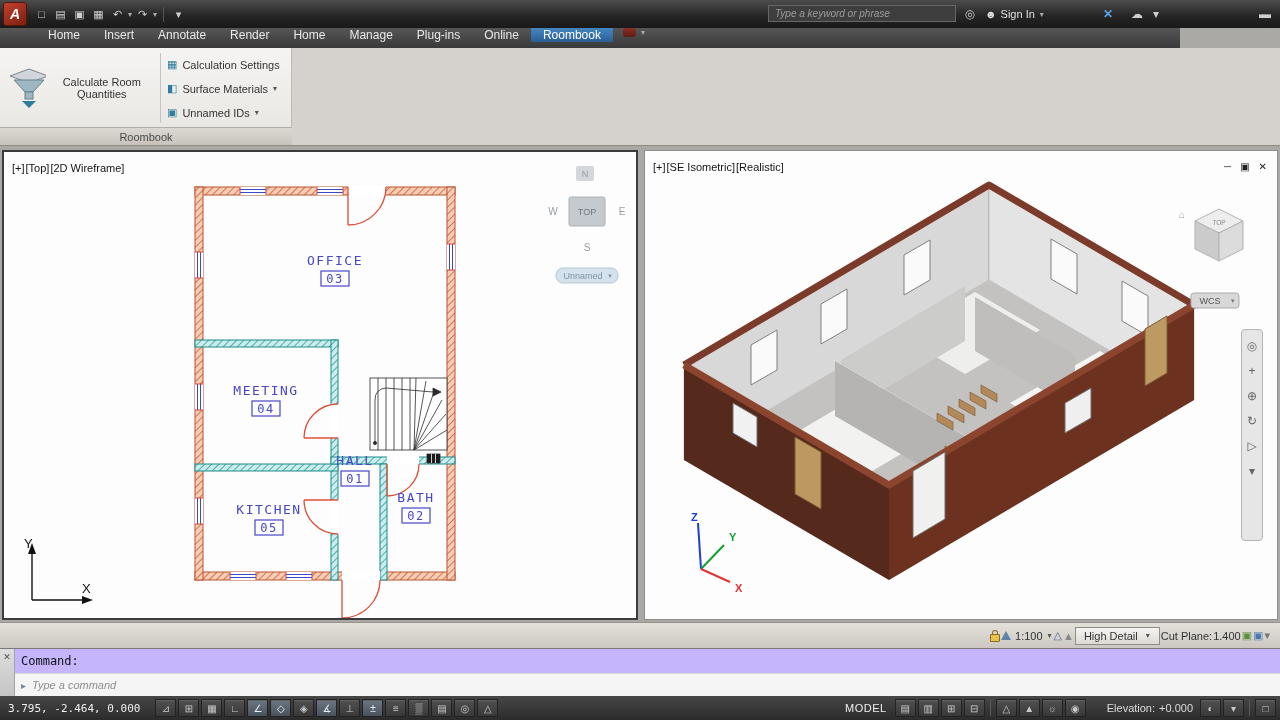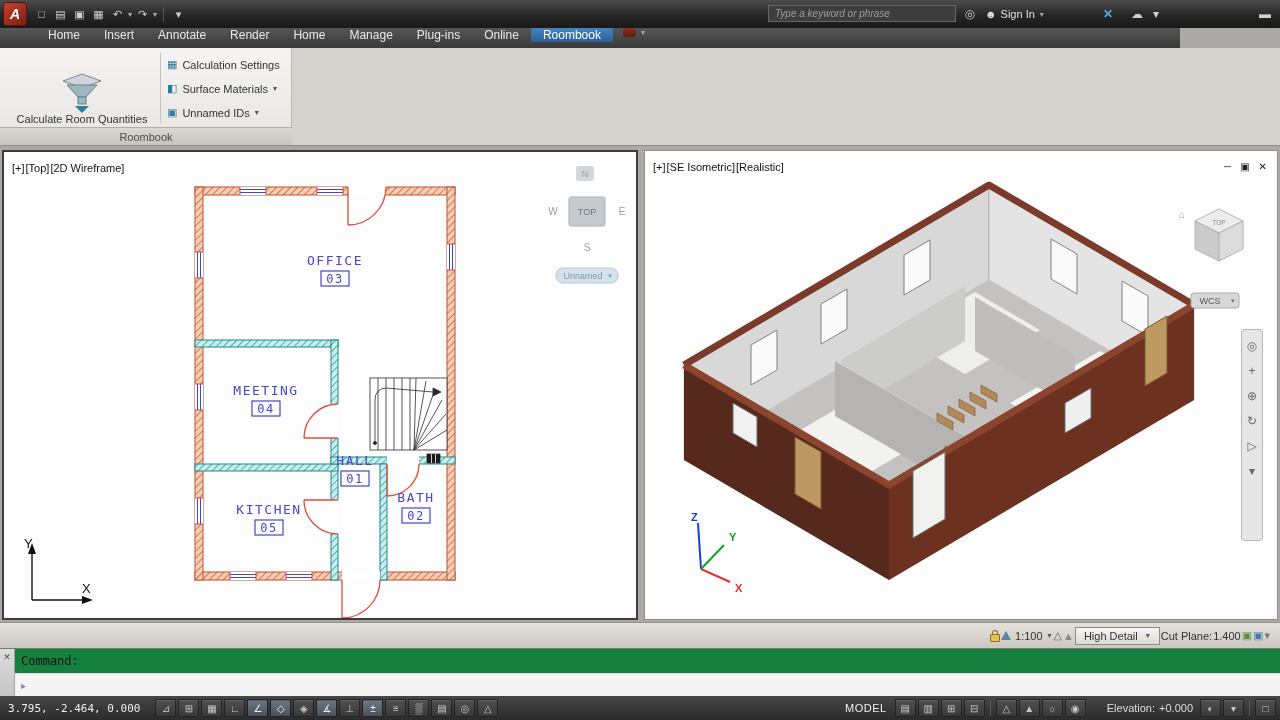--- a/index.html
+++ b/index.html
@@ -22,21 +22,21 @@
   
   .tabbar{left:0;top:28px;width:1180px;height:20px;background:linear-gradient(#565656,#393939);display:flex;align-items:flex-start;padding-left:36px}
   .tab{padding:0 12px;display:flex;align-items:center;font-size:12px;color:#e9e9e9;white-space:nowrap}
   .tab.active{background:linear-gradient(#4486c2,#2b5e94);color:#fff}
   .tabx{padding:0 10px;display:flex;align-items:center;gap:4px}
   .reddot{width:13px;height:9px;background:linear-gradient(#8c2f24,#5d1c14);border-radius:3px;display:inline-block}
 
   
   .ribbon{left:0;top:48px;width:1280px;height:98px;background:#d5d2cd;border-bottom:1px solid #8f8c87}
   .panel{position:absolute;left:0;top:0;width:292px;height:97px;background:linear-gradient(#f5f4f2,#e7e5e1);border-right:1px solid #bdbab4}
-  .bigbtn{position:absolute;left:6px;top:3px;width:152px;height:74px;display:flex;flex-direction:column;align-items:center;justify-content:flex-end;font-size:11px;color:#333;text-align:center}
+  .bigbtn{position:absolute;left:6px;top:3px;width:152px;height:74px;display:flex;flex-direction:row;align-items:center;justify-content:flex-end;font-size:11px;color:#333;text-align:center}
   .pdiv{position:absolute;left:160px;top:5px;width:1px;height:70px;background:#c6c3bd}
   .pit{position:absolute;left:167px;height:17px;display:flex;align-items:center;gap:5px;font-size:11px;color:#333;white-space:nowrap}
   .piticon{font-size:11px;color:#2e7d9e}
   .pcaret{font-size:8px;color:#555}
   .panel-footer{position:absolute;left:0;top:79px;width:292px;height:18px;background:linear-gradient(#dbd8d2,#c8c4bd);border-top:1px solid #b2afa9;font-size:11px;color:#4a4a4a;display:flex;align-items:center;justify-content:center}
 
   
   .vpL{left:2px;top:150px;width:636px;height:470px;background:#fdfdfd;border:2px solid #3c3c3c}
   .vpR{left:644px;top:150px;width:634px;height:470px;background:#fdfdfd;border:1px solid #8e8e8e}
   .vplabel{position:absolute;left:8px;top:10px;font-size:11px;color:#141414;display:flex;gap:1px;z-index:5}
@@ -49,21 +49,21 @@
   .lock{width:10px;height:8px;background:#e6c14b;border:1px solid #8a6d1f;border-radius:1px;position:relative;margin-top:4px}
   .lock span{position:absolute;left:1px;top:-5px;width:6px;height:5px;border:1px solid #8a6d1f;border-bottom:none;border-radius:3px 3px 0 0;display:block}
   .tri{width:0;height:0;border-left:5px solid transparent;border-right:5px solid transparent;border-bottom:9px solid #5f83a8;display:inline-block}
   .hdbtn{border:1px solid #8f8c86;background:linear-gradient(#f5f4f2,#dddad4);padding:2px 8px;display:flex;gap:7px;align-items:center}
   .dsicon{font-size:11px}
 
   
   .cmdwrap{left:0;top:648px;width:1280px;height:48px;background:#efefef;border-top:1px solid #7a7a7a;display:flex}
   .cmdside{width:15px;background:linear-gradient(#dddddd,#c5c5c5);border-right:1px solid #a5a5a5;display:flex;flex-direction:column;align-items:center;padding-top:3px;font-size:9px;color:#555}
   .cmdmain{flex:1;display:flex;flex-direction:column}
-  .cmdline1{height:25px;background:#15803d;border-bottom:1px solid #d8d8d8;font-family:"DejaVu Sans Mono",monospace;font-size:12px;color:#111;display:flex;align-items:center;padding-left:6px}
+  .cmdline1{height:25px;background:#c4b5fd;border-bottom:1px solid #d8d8d8;font-family:"DejaVu Sans Mono",monospace;font-size:12px;color:#111;display:flex;align-items:center;padding-left:6px}
   .cmdline2{flex:1;display:flex;align-items:center;gap:6px;padding-left:6px;background:#f5f5f5}
   .cmdpicon{font-size:10px;color:#7a8aa0}
   .cmdin{flex:1;border:none;background:transparent;font-size:11px;font-family:"Liberation Sans",sans-serif;outline:none}
   .cmdin::placeholder{color:#8e8e8e;font-style:italic}
 
   
   .sbar{left:0;top:696px;width:1280px;height:24px;background:linear-gradient(#474747,#2b2b2b);display:flex;align-items:center;color:#ddd;font-size:11px}
   .coords{font-family:"DejaVu Sans Mono",monospace;font-size:11px;color:#efefef;padding:0 14px 0 8px;min-width:148px;white-space:nowrap}
   .tg{width:21px;height:18px;margin:0 1px;background:linear-gradient(#515151,#383838);border:1px solid #222;box-shadow:inset 0 1px 0 #606060;display:inline-flex;align-items:center;justify-content:center;font-size:10px;color:#c9c9c9;flex:none}
   .tg.on{background:linear-gradient(#6d7784,#49525c);color:#e8f0f8}
@@ -409,20 +409,21 @@
   </div>
 
   <div class="abs cmdwrap">
     <div class="cmdside">
       <span>✕</span>
     </div>
     <div class="cmdmain">
       <div class="cmdline1">Command:</div>
       <div class="cmdline2">
         <span class="cmdpicon">▸</span>
+        <input class="cmdin" readonly="" placeholder="Type a command" style="">
       </div>
     </div>
   </div>
 
   <div class="abs sbar">
     <span class="coords">3.795, -2.464, 0.000</span>
     <span class="tg">⊿</span>
     <span class="tg">⊞</span>
     <span class="tg">▦</span>
     <span class="tg">∟</span>

